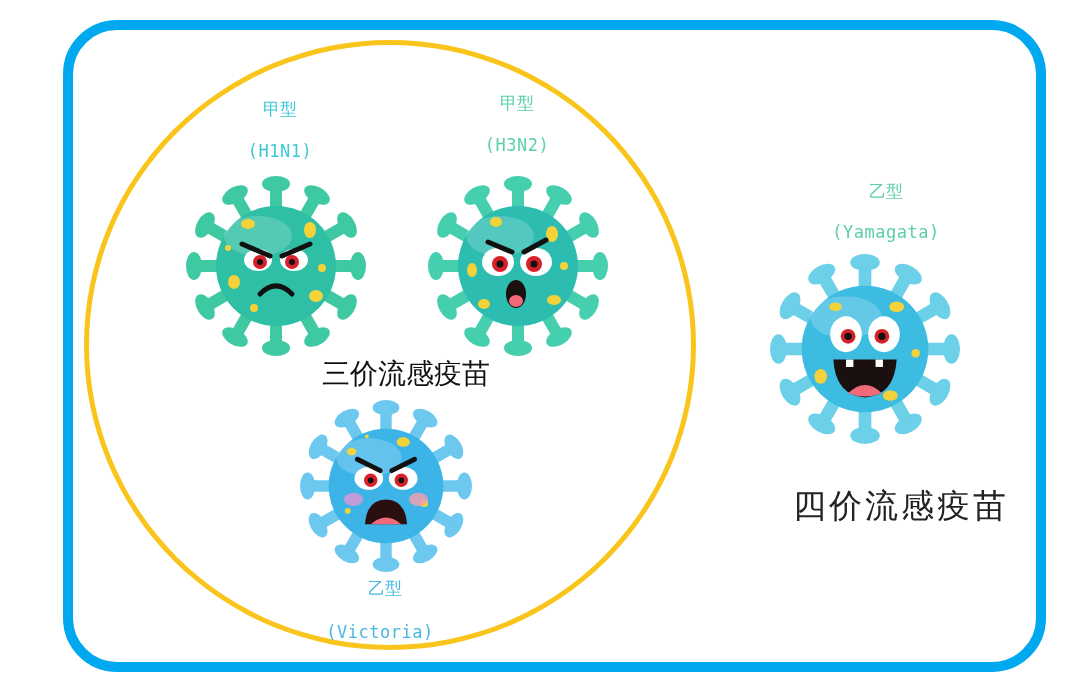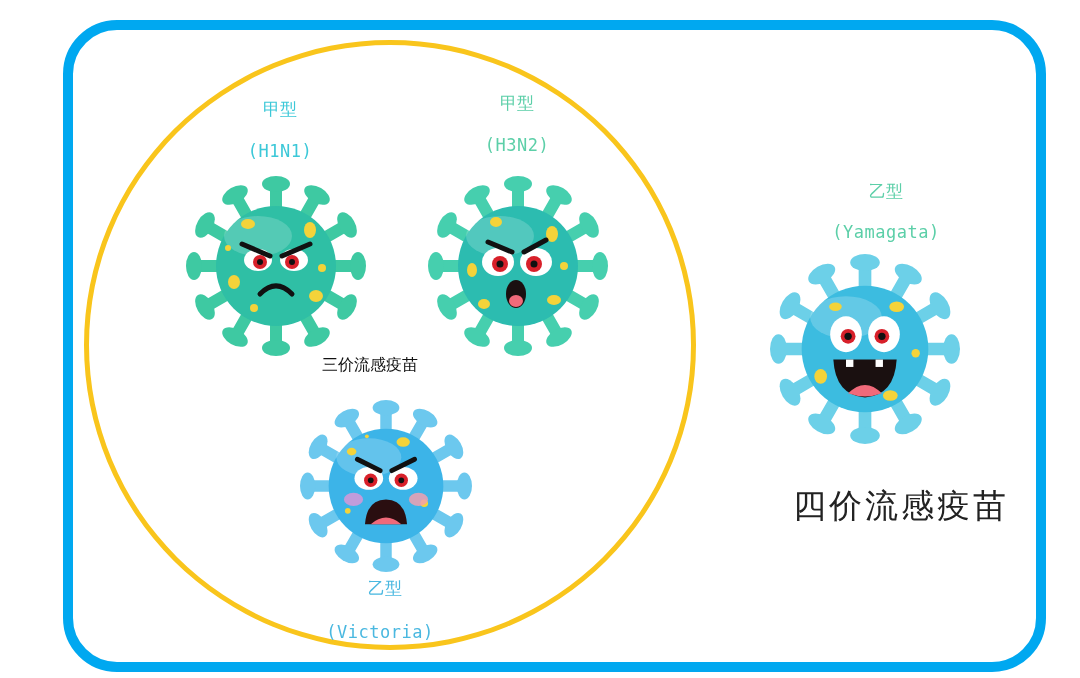--- a/index.html
+++ b/index.html
@@ -7,21 +7,21 @@
          font-family: "DejaVu Sans", "Liberation Sans", sans-serif; }
   .frame { position:absolute; left:63px; top:20px; width:963px; height:632px;
            border:10px solid #00a8f0; border-radius:54px; }
   .circle { position:absolute; left:84px; top:40px; width:612px; height:610px;
             border:5px solid #f9c51c; border-radius:50%; box-sizing:border-box; }
   .label { position:absolute; text-align:center; white-space:nowrap;
            font-family: "DejaVu Sans Mono", "Liberation Mono", monospace; }
   .vtype { font-size:17px; }
   .vname { font-size:17px; letter-spacing:0.5px; }
   .virus { position:absolute; }
-  .vaccine3 { position:absolute; left:322px; top:355px; font-size:16px; color:#111;
+  .vaccine3 { position:absolute; left:322px; top:355px; font-size:28px; color:#111;
               font-family: "DejaVu Sans", "Liberation Sans", sans-serif; }
   .vaccine4 { position:absolute; left:793px; top:484px; font-size:33px; color:#222;
               letter-spacing:3px; font-family: "DejaVu Serif", "Liberation Serif", serif; text-align: center; }
 </style>
 </head>
 <body>
 
 <div class="frame"></div>
 <div class="circle"></div>
 

